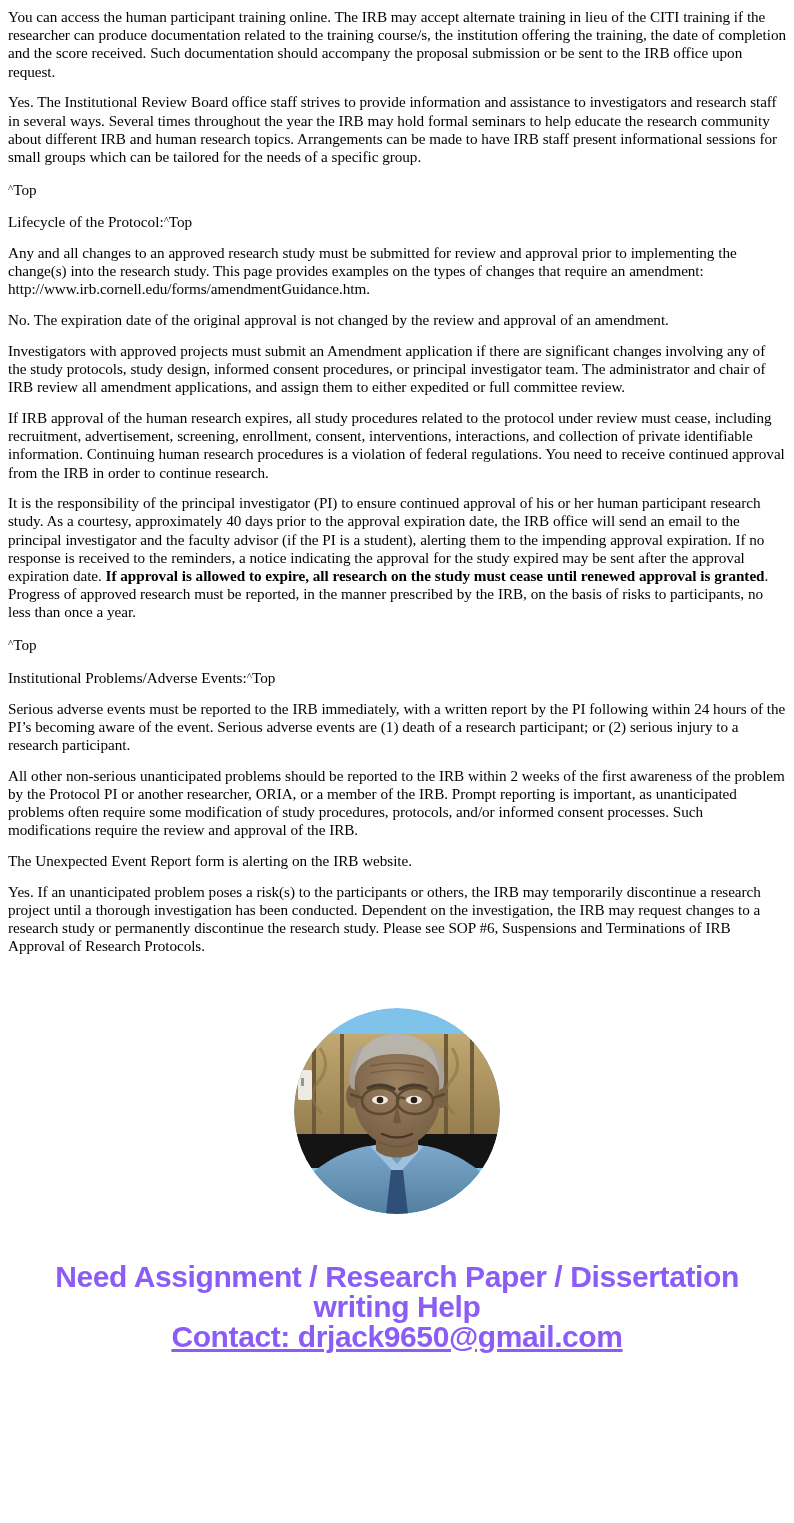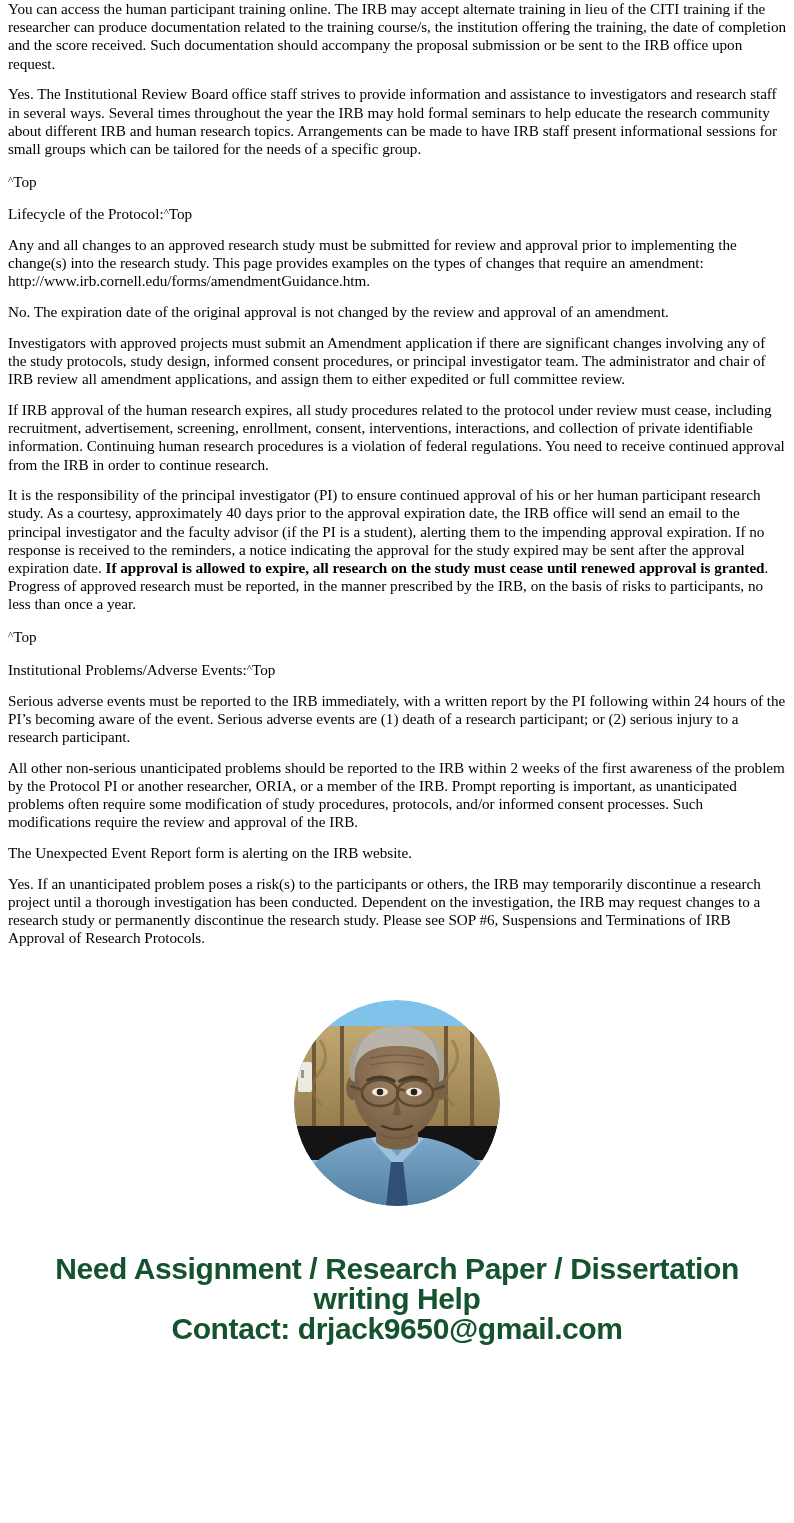--- a/index.html
+++ b/index.html
@@ -11,21 +11,21 @@
     width: 794px;
     min-height: 1523px;
     font-family: "Liberation Serif", "DejaVu Serif", serif;
     color: #000000;
     -webkit-font-smoothing: antialiased;
   }
 
   .doc {
     width: 794px;
     box-sizing: border-box;
-    padding: 0 8px;
+    padding: 8px 8px;
     position: relative;
   }
 
   
   p.para {
     font-size: 15.2px;
     line-height: 18.2px;
     margin: 0 0 12.5px 0;
     text-align: left;
     letter-spacing: -0.05px;
@@ -81,25 +81,25 @@
 
   
   .promo {
     margin-top: 48px;
     text-align: center;
     font-family: "Liberation Sans", "DejaVu Sans", sans-serif;
     font-weight: bold;
     font-size: 30px;
     line-height: 30px;
     letter-spacing: -0.4px;
-    color: #14532d;
+    color: #8b5cf6;
     padding: 0 10px;
   }
   .promo .line1 { display: block; }
-  .promo .line2 { display: block; }
+  .promo .line2 { display: block; text-decoration: underline; }
 </style>
 </head>
 <body>
 
 <div class="doc">
 
   <p class="para clip-top">You can access the human participant training online. The IRB may accept alternate training in lieu of the CITI training if the researcher can produce documentation related to the training course/s, the institution offering the training, the date of completion and the score received. Such documentation should accompany the proposal submission or be sent to the IRB office upon request.</p>
   <p class="para">Yes. The Institutional Review Board office staff strives to provide information and assistance to investigators and research staff in several ways. Several times throughout the year the IRB may hold formal seminars to help educate the research community about different IRB and human research topics. Arrangements can be made to have IRB staff present informational sessions for small groups which can be tailored for the needs of a specific group.</p>
 
   <p class="anchor"><span class="caret">^</span><span>Top</span></p>

